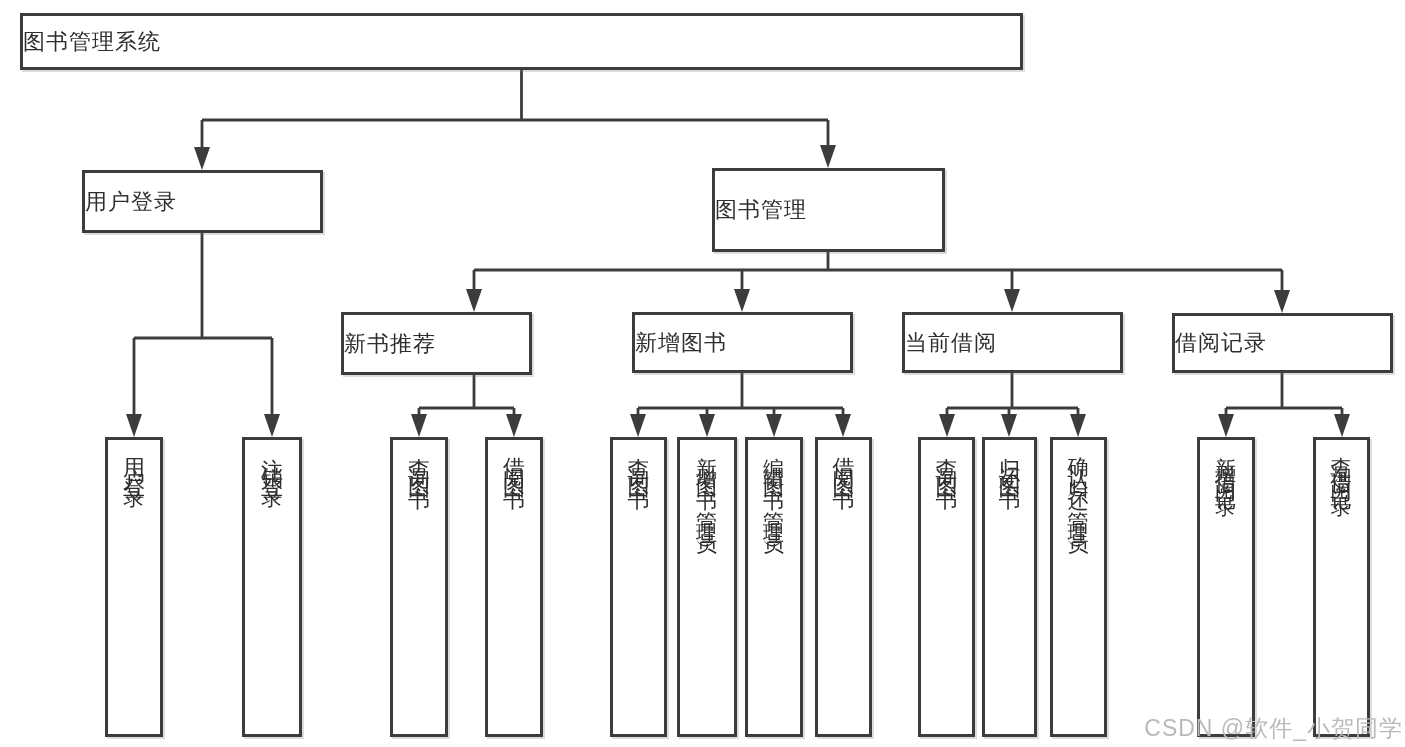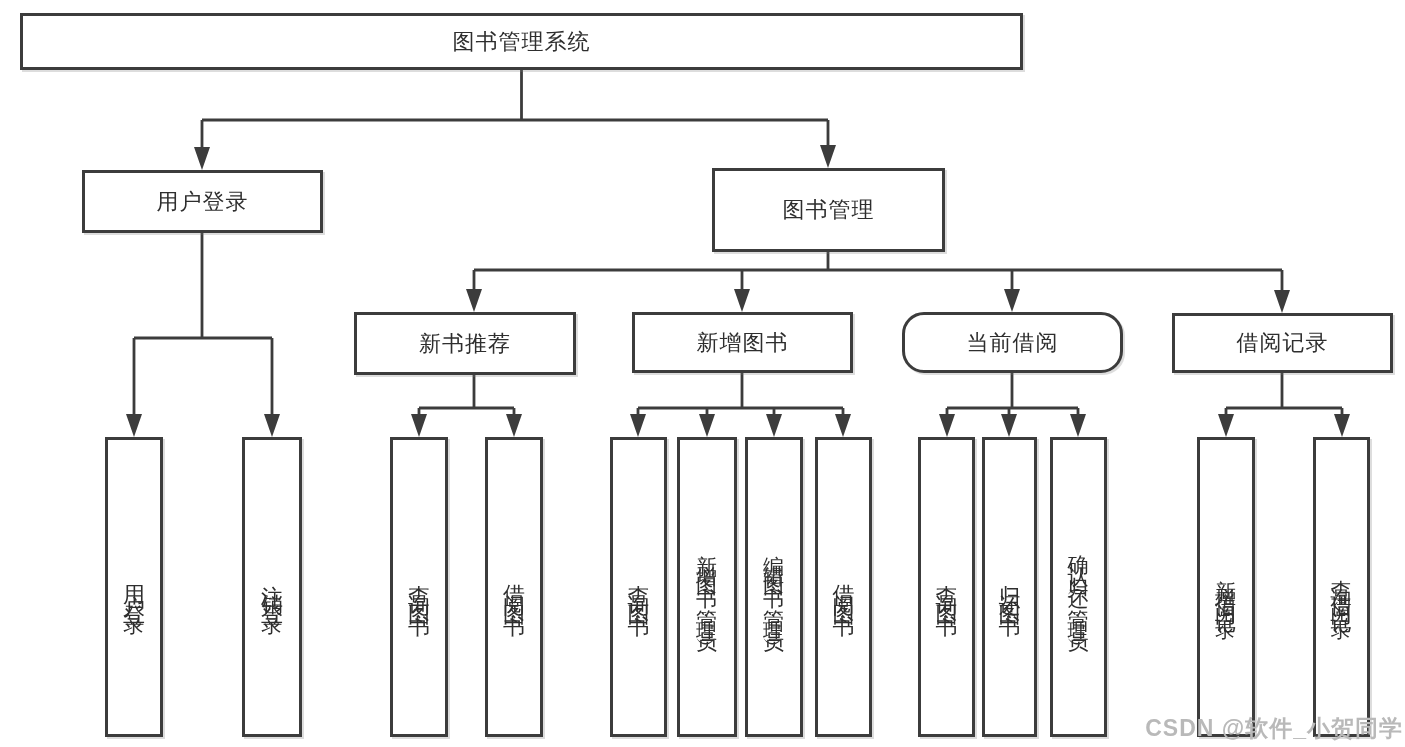--- a/index.html
+++ b/index.html
@@ -5,32 +5,32 @@
   html,body{margin:0;padding:0;}
   body{
     width:1405px;height:747px;position:relative;background:#ffffff;
     font-family:"Liberation Sans","DejaVu Sans",sans-serif;
     overflow:hidden;
   }
   #stage{position:absolute;inset:0;}
   svg.wires{position:absolute;left:0;top:0;pointer-events:none;}
   .node{
     position:absolute;background:#ffffff;border:3px solid #3c3c3c;
-    display:flex;align-items:center;justify-content:center;
+    display:flex;align-items:center;justify-content:flex-start;
     color:#2e2e2e;font-size:22px;letter-spacing:1px;
     box-sizing:border-box;box-shadow:2px 2px 0 rgba(120,120,120,.25);
   }
   .node.vert{
     writing-mode:vertical-rl;text-orientation:mixed;
     font-size:22px;letter-spacing:10px;line-height:1;
   }
   .node.vert.long{letter-spacing:11px;font-size:21px;}
   .watermark{
     position:absolute;right:2px;bottom:3px;
-    color:#b9b9b9;font-size:23px;letter-spacing:1px;white-space:nowrap;font-weight:bold;
+    color:#b9b9b9;font-size:23px;letter-spacing:1px;white-space:nowrap;
   }
 </style>
 </head>
 <body>
 
 <div id="stage">
 
   <svg class="wires" width="1405" height="747" viewBox="0 0 1405 747">
     <g stroke="#3c3c3c" stroke-width="2.8" fill="none">
 
@@ -75,27 +75,27 @@
     <span>图书管理系统</span>
   </div>
 
   <div class="node" style="left:82px;top:170px;width:241px;height:63px;">
     <span>用户登录</span>
   </div>
   <div class="node" style="left:712px;top:168px;width:233px;height:84px;">
     <span>图书管理</span>
   </div>
 
-  <div class="node" style="left:354px;top:312px;width:222px;height:63px;">
+  <div class="node" style="left:341px;top:312px;width:191px;height:63px;">
     <span>新书推荐</span>
   </div>
   <div class="node" style="left:632px;top:312px;width:221px;height:61px;">
     <span>新增图书</span>
   </div>
-  <div class="node" style="left:902px;top:312px;width:221px;height:61px;border-radius:22px;">
+  <div class="node" style="left:902px;top:312px;width:221px;height:61px;">
     <span>当前借阅</span>
   </div>
   <div class="node" style="left:1172px;top:313px;width:221px;height:60px;">
     <span>借阅记录</span>
   </div>
 
   <div class="node vert" style="left:105px;top:437px;width:58px;height:300px;">
     <span>用户登录</span>
   </div>
   <div class="node vert" style="left:242px;top:437px;width:60px;height:300px;">

